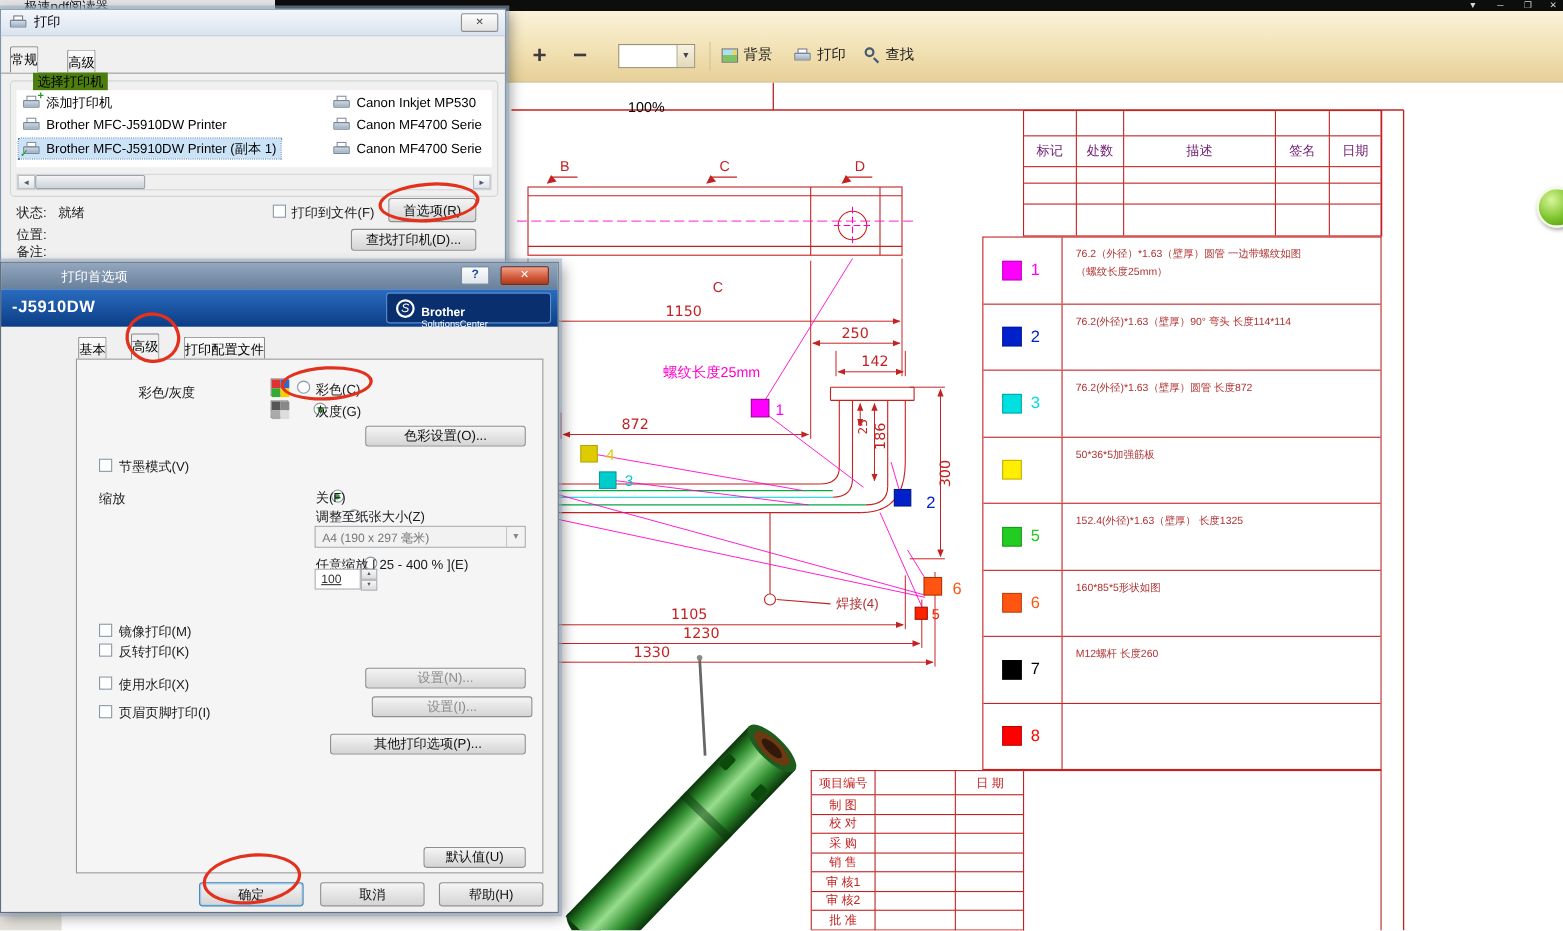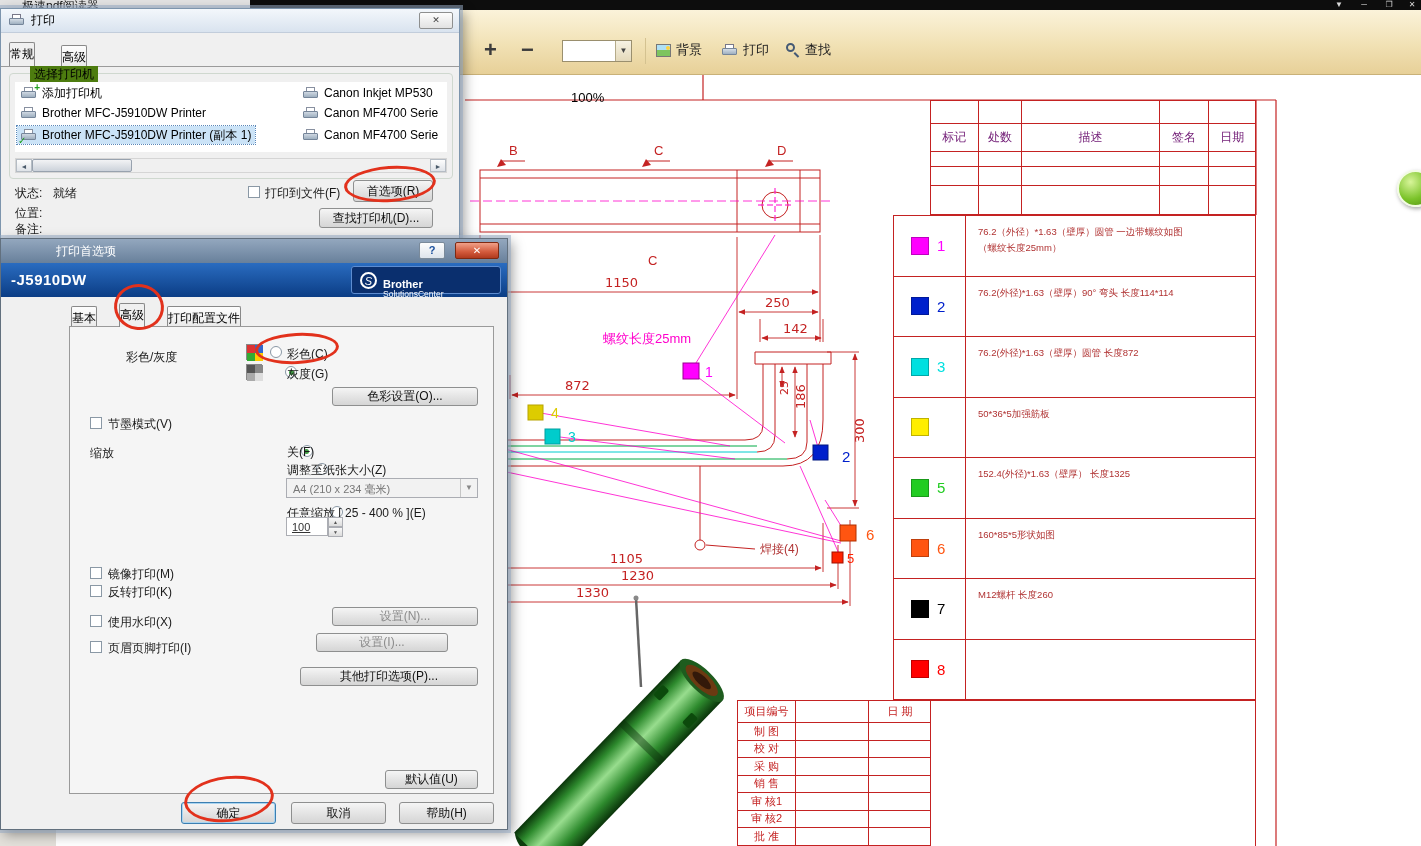--- a/index.html
+++ b/index.html
@@ -609,21 +609,21 @@
 
       <span class="cb abs" style="left:20px;top:90px;"></span>
       <span class="bp-label" style="left:38px;top:89px;">节墨模式(V)</span>
 
       <span class="bp-label" style="left:20px;top:118px;">缩放</span>
       <span class="radio sel abs" style="left:200px;top:118px;"></span>
       <span class="bp-label" style="left:217px;top:117px;">关(F)</span>
       <span class="radio abs" style="left:200px;top:136px;"></span>
       <span class="bp-label" style="left:217px;top:135px;">调整至纸张大小(Z)</span>
       <div class="bp-select" style="left:216px;top:151px;width:192px;">
-        <span class="sv">A4 (210 x 234 毫米)</span>
+        <span class="sv">A4 (190 x 297 毫米)</span>
         <span class="sa">▼</span>
       </div>
       <span class="radio abs" style="left:200px;top:179px;"></span>
       <span class="bp-label" style="left:217px;top:178px;">任意缩放 [ 25 - 400 % ](E)</span>
       <div class="bp-input" style="left:216px;top:190px;"><span>100</span></div>
       <div class="spin" style="left:258px;top:190px;">
           <span>▲</span>
           <span>▼</span>
         </div>
 
@@ -633,21 +633,21 @@
       <span class="bp-label" style="left:38px;top:257px;">反转打印(K)</span>
 
       <span class="cb abs" style="left:20px;top:288px;"></span>
       <span class="bp-label" style="left:38px;top:287px;">使用水印(X)</span>
       <div class="win-btn dis abs" style="left:262px;top:280px;width:146px;height:19px;">
           <span>设置(N)...</span>
         </div>
 
       <span class="cb abs" style="left:20px;top:314px;"></span>
       <span class="bp-label" style="left:38px;top:313px;">页眉页脚打印(I)</span>
-      <div class="win-btn dis abs" style="left:246px;top:306px;width:132px;height:19px;text-align:right;">
+      <div class="win-btn dis abs" style="left:268px;top:306px;width:146px;height:19px;text-align:right;">
           <span>设置(I)...</span>
         </div>
 
       <div class="win-btn abs" style="left:230px;top:340px;width:178px;height:19px;">
           <span>其他打印选项(P)...</span>
         </div>
       <div class="win-btn abs" style="left:315px;top:443px;width:93px;height:19px;">
           <span>默认值(U)</span>
         </div>
     </div>

